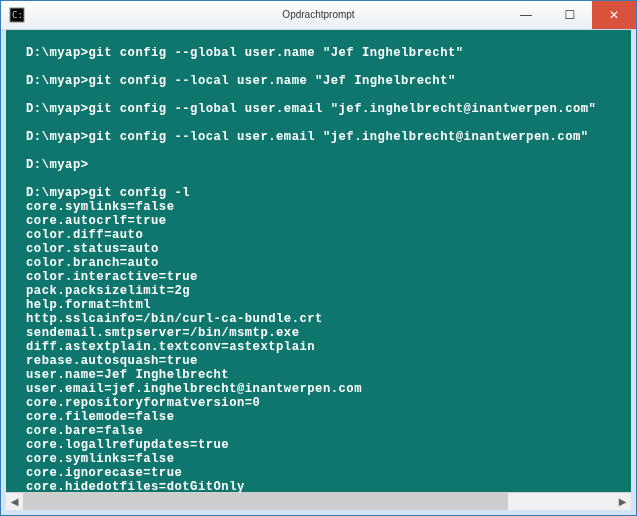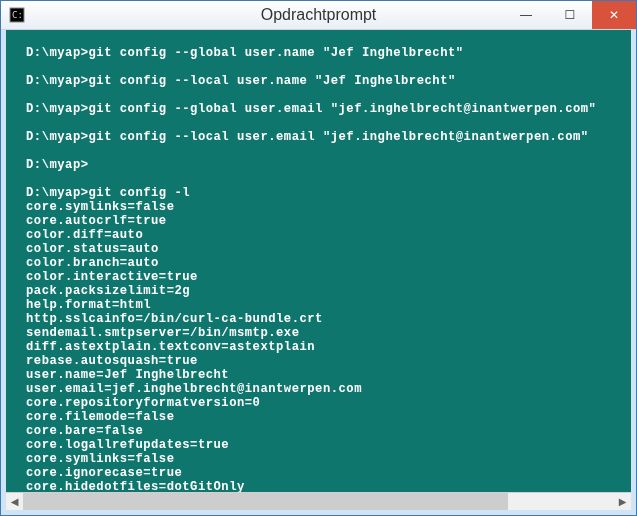--- a/index.html
+++ b/index.html
@@ -36,21 +36,21 @@
     flex-shrink: 0;
   }
   .title-text {
     position: absolute;
     left: 0;
     right: 0;
     top: 0;
     bottom: 0;
     text-align: center;
     line-height: 28px;
-    font-size: 16px;
+    font-size: 10px;
     color: #333;
     pointer-events: none;
   }
   .win-buttons {
     margin-left: auto;
     display: flex;
     align-items: stretch;
   }
   .win-btn {
     width: 44px;

